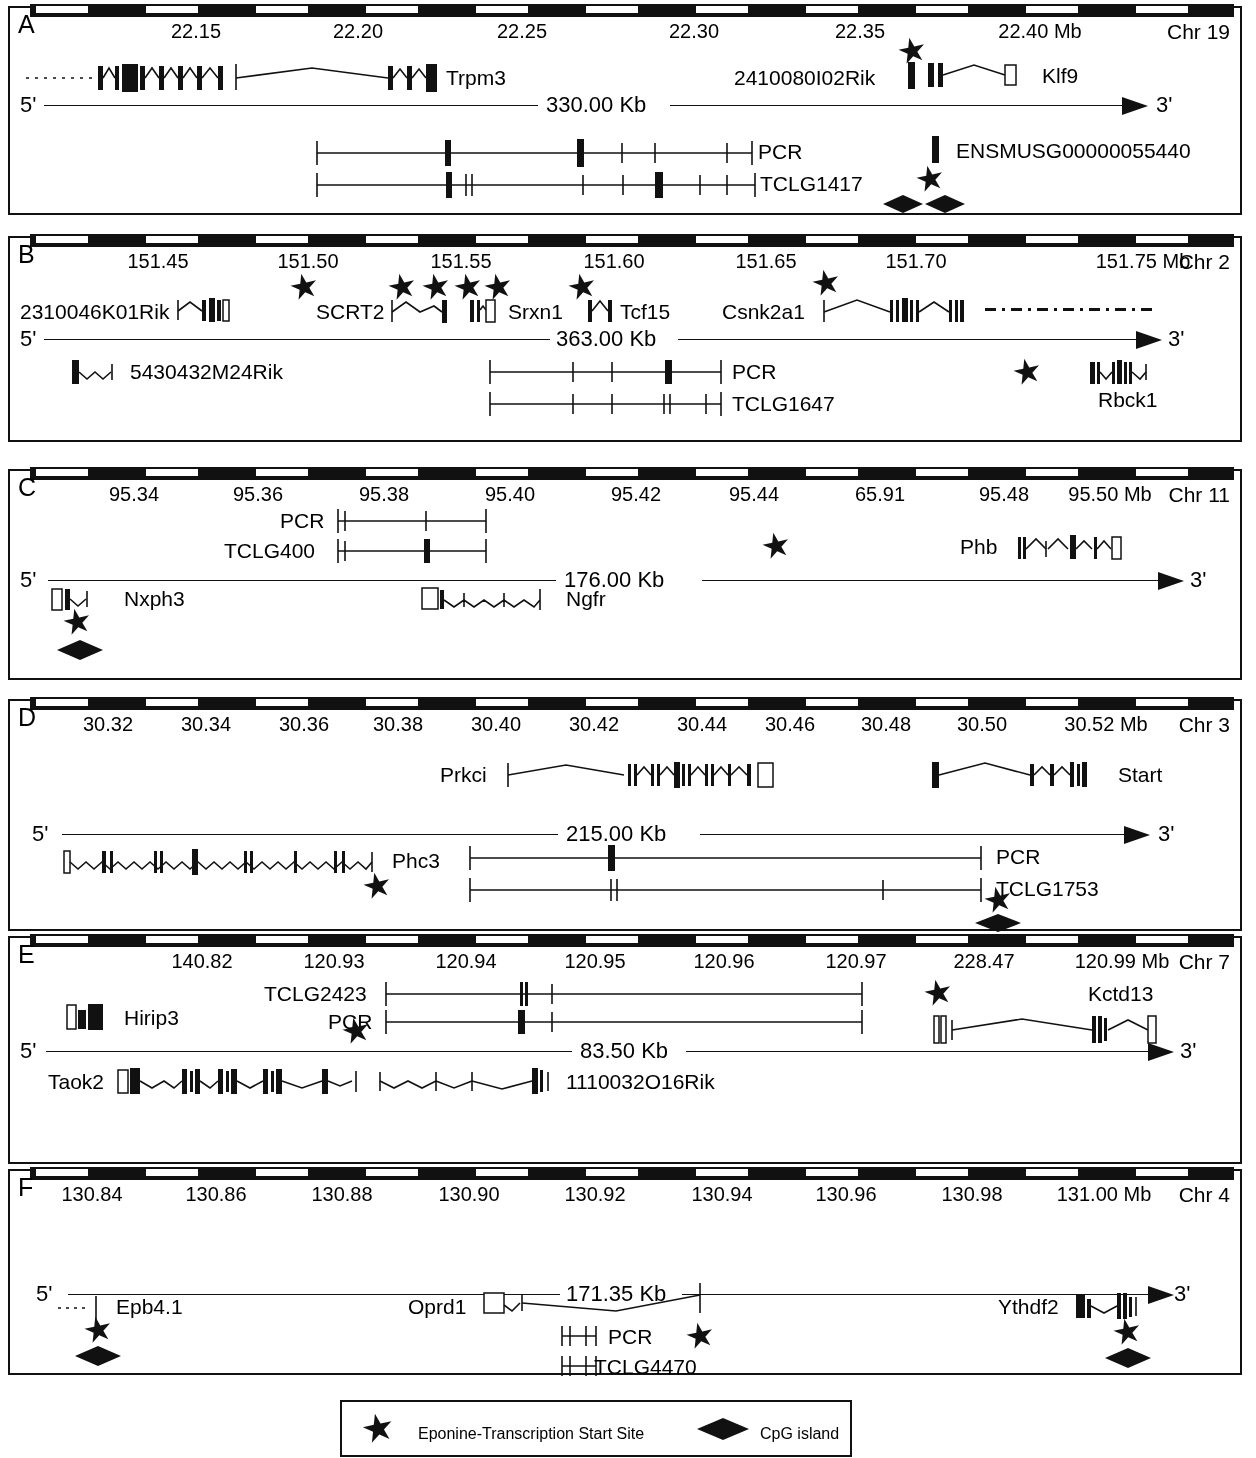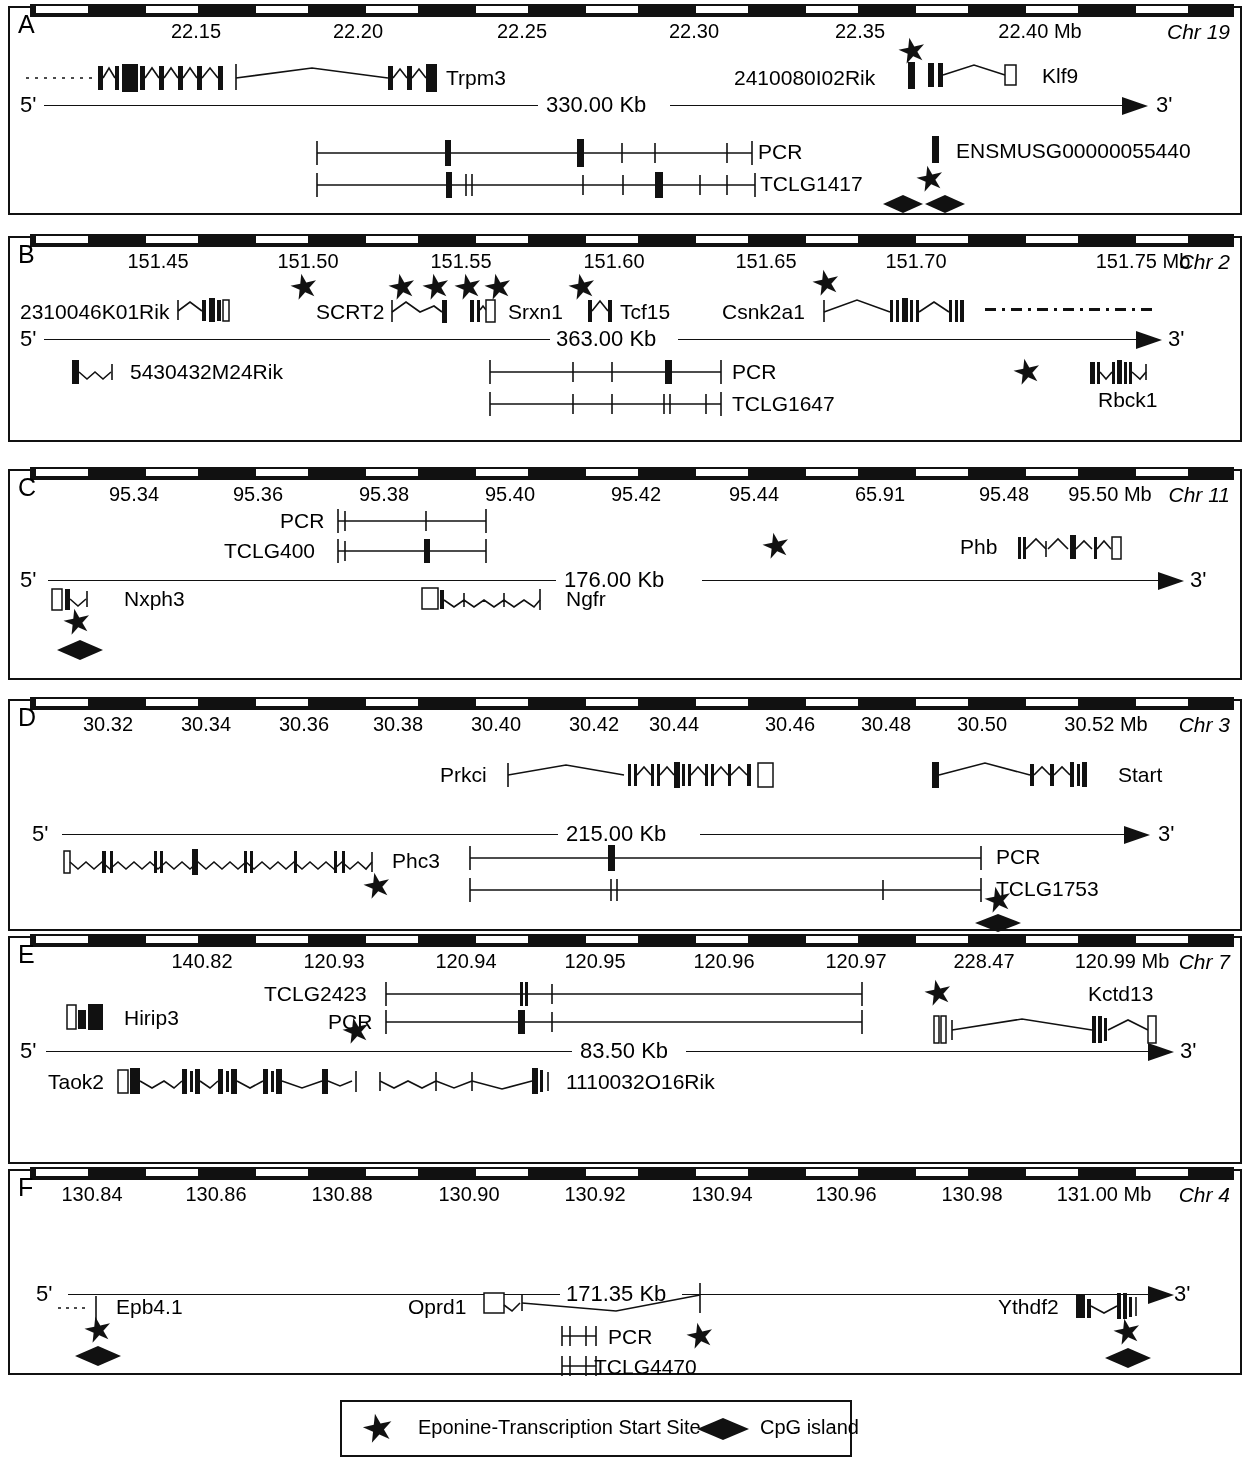--- a/index.html
+++ b/index.html
@@ -3,23 +3,23 @@
 <meta charset="utf-8">
 <style>
   html,body{margin:0;padding:0;background:#fff;}
   body{width:1256px;height:1458px;position:relative;font-family:"Liberation Sans",sans-serif;color:#000;}
   .panel{position:absolute;left:8px;width:1230px;border:2.5px solid #111;background:#fff;}
   .pletter{position:absolute;left:8px;top:2px;font-size:25px;}
   .rbar{position:absolute;left:20px;right:6px;top:-4px;height:13px;background:#111;}
   .rbar .dash{position:absolute;left:6px;right:6px;top:2px;height:7px;
     background:repeating-linear-gradient(90deg,#fff 0 52px,transparent 52px 110px);}
   .tick{position:absolute;top:12px;transform:translateX(-50%);font-size:20px;white-space:nowrap;}
-  .chrom{position:absolute;right:10px;top:12px;font-size:21px;white-space:nowrap;font-style:italic;}
+  .chrom{position:absolute;right:10px;top:12px;font-size:21px;white-space:nowrap;}
   .lab{position:absolute;font-size:21px;white-space:nowrap;}
-  .small{font-size:20px;}
+  .small{font-size:16px;margin-top:9px;}
   .prime{font-size:22px;}
   .hline{position:absolute;border-top:1.6px solid #111;height:0;}
   .dashdot{position:absolute;height:3px;
     background:repeating-linear-gradient(90deg,#111 0 11px,transparent 11px 17px,#111 17px 20px,transparent 20px 26px);}
   .star{position:absolute;font-size:34px;line-height:1;transform:translate(-50%,-50%) rotate(-12deg);color:#111;}
   .gm{position:absolute;}
   .gm rect{fill:#111;}
   .gm rect.o{fill:#fff;stroke:#111;stroke-width:1.5px;}
   .gm line,.gm polyline{stroke:#111;stroke-width:1.6px;fill:none;}
   .arrow{position:absolute;}
@@ -326,21 +326,21 @@
   <div class="rbar">
       <div class="dash"></div>
     </div>
   <span class="pletter">D</span>
   <span class="tick" style="left:98px">30.32</span>
   <span class="tick" style="left:196px">30.34</span>
   <span class="tick" style="left:294px">30.36</span>
   <span class="tick" style="left:388px">30.38</span>
   <span class="tick" style="left:486px">30.40</span>
   <span class="tick" style="left:584px">30.42</span>
-  <span class="tick" style="left:664px">30.44</span>
+  <span class="tick" style="left:692px">30.44</span>
   <span class="tick" style="left:780px">30.46</span>
   <span class="tick" style="left:876px">30.48</span>
   <span class="tick" style="left:972px">30.50</span>
   <span class="tick" style="left:1096px">30.52 Mb</span>
   <span class="chrom">Chr 3</span>
 
   <span class="lab" style="left:430px;top:62px">Prkci</span>
   <svg class="gm" style="left:496px;top:58px" width="295" height="32">
     <line x1="2" y1="4" x2="2" y2="28"></line>
       <polyline points="2,16 60,6 118,16"></polyline>

